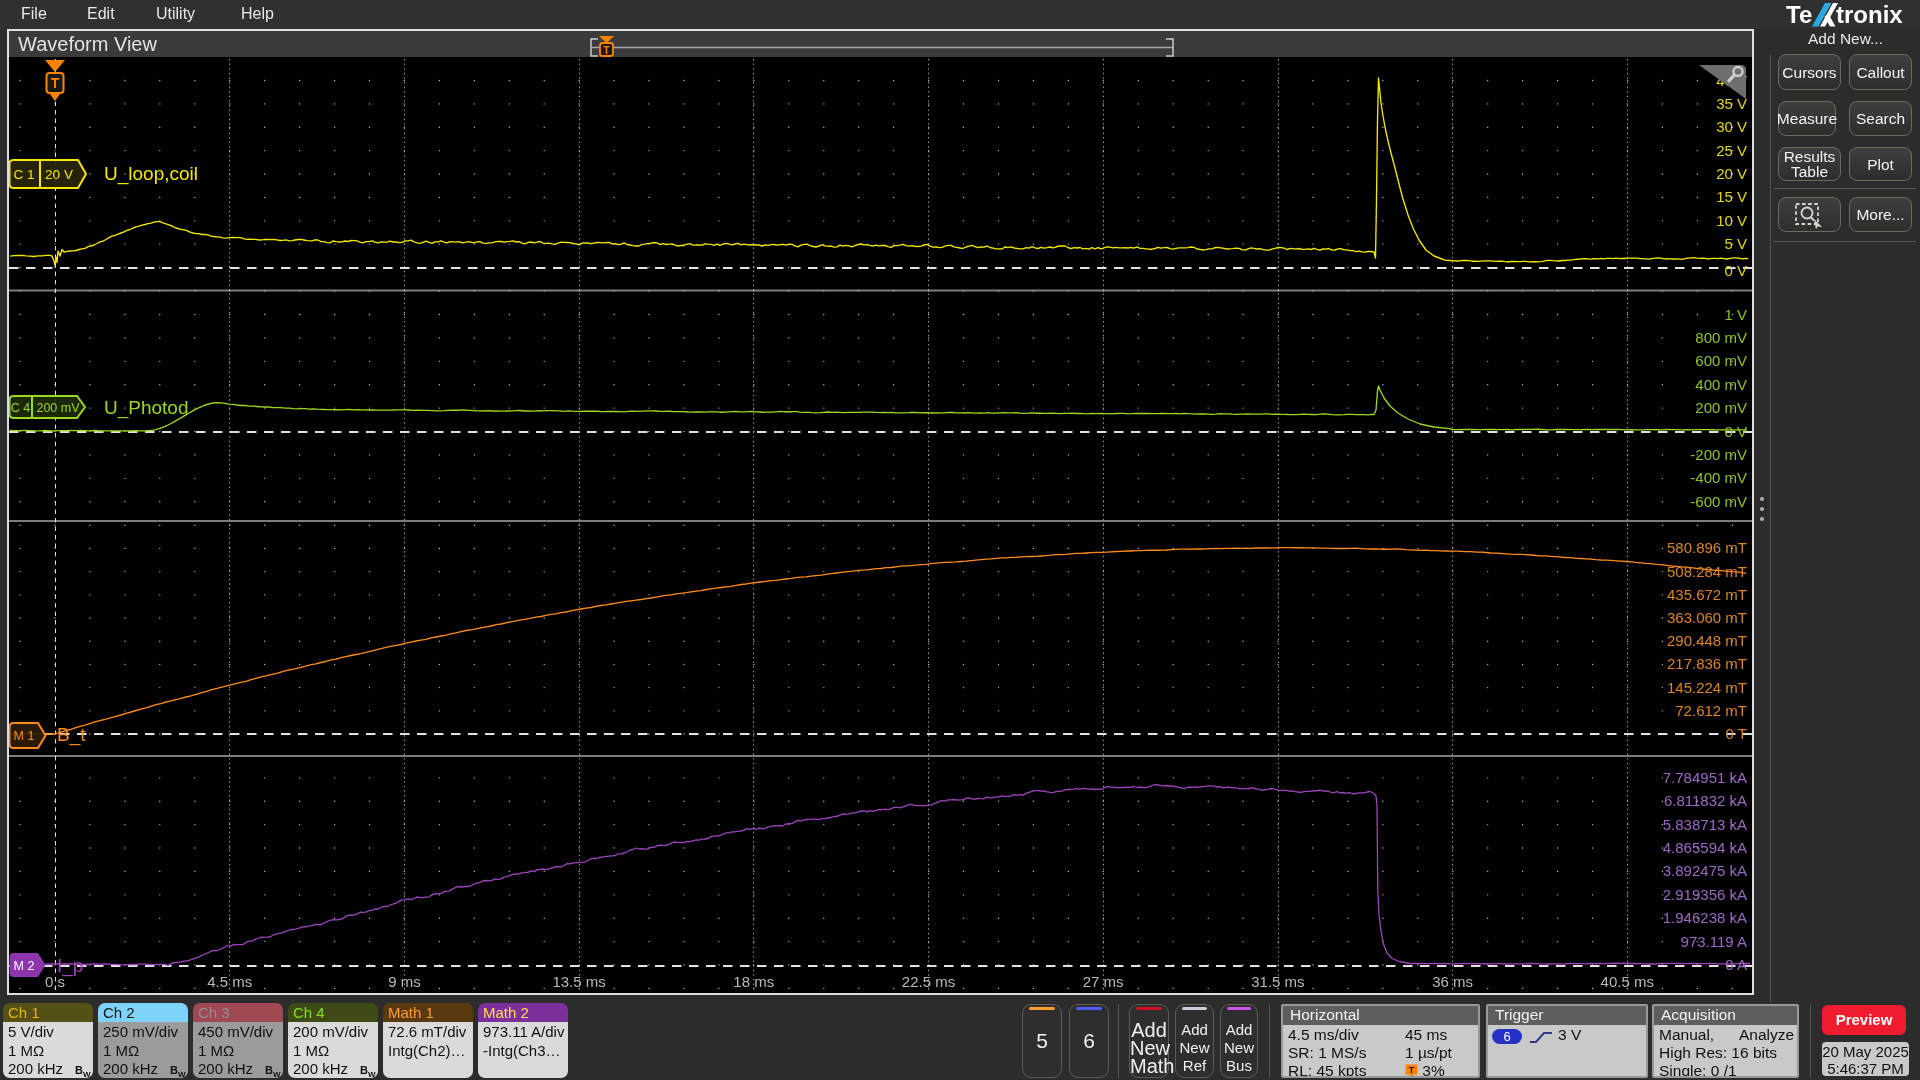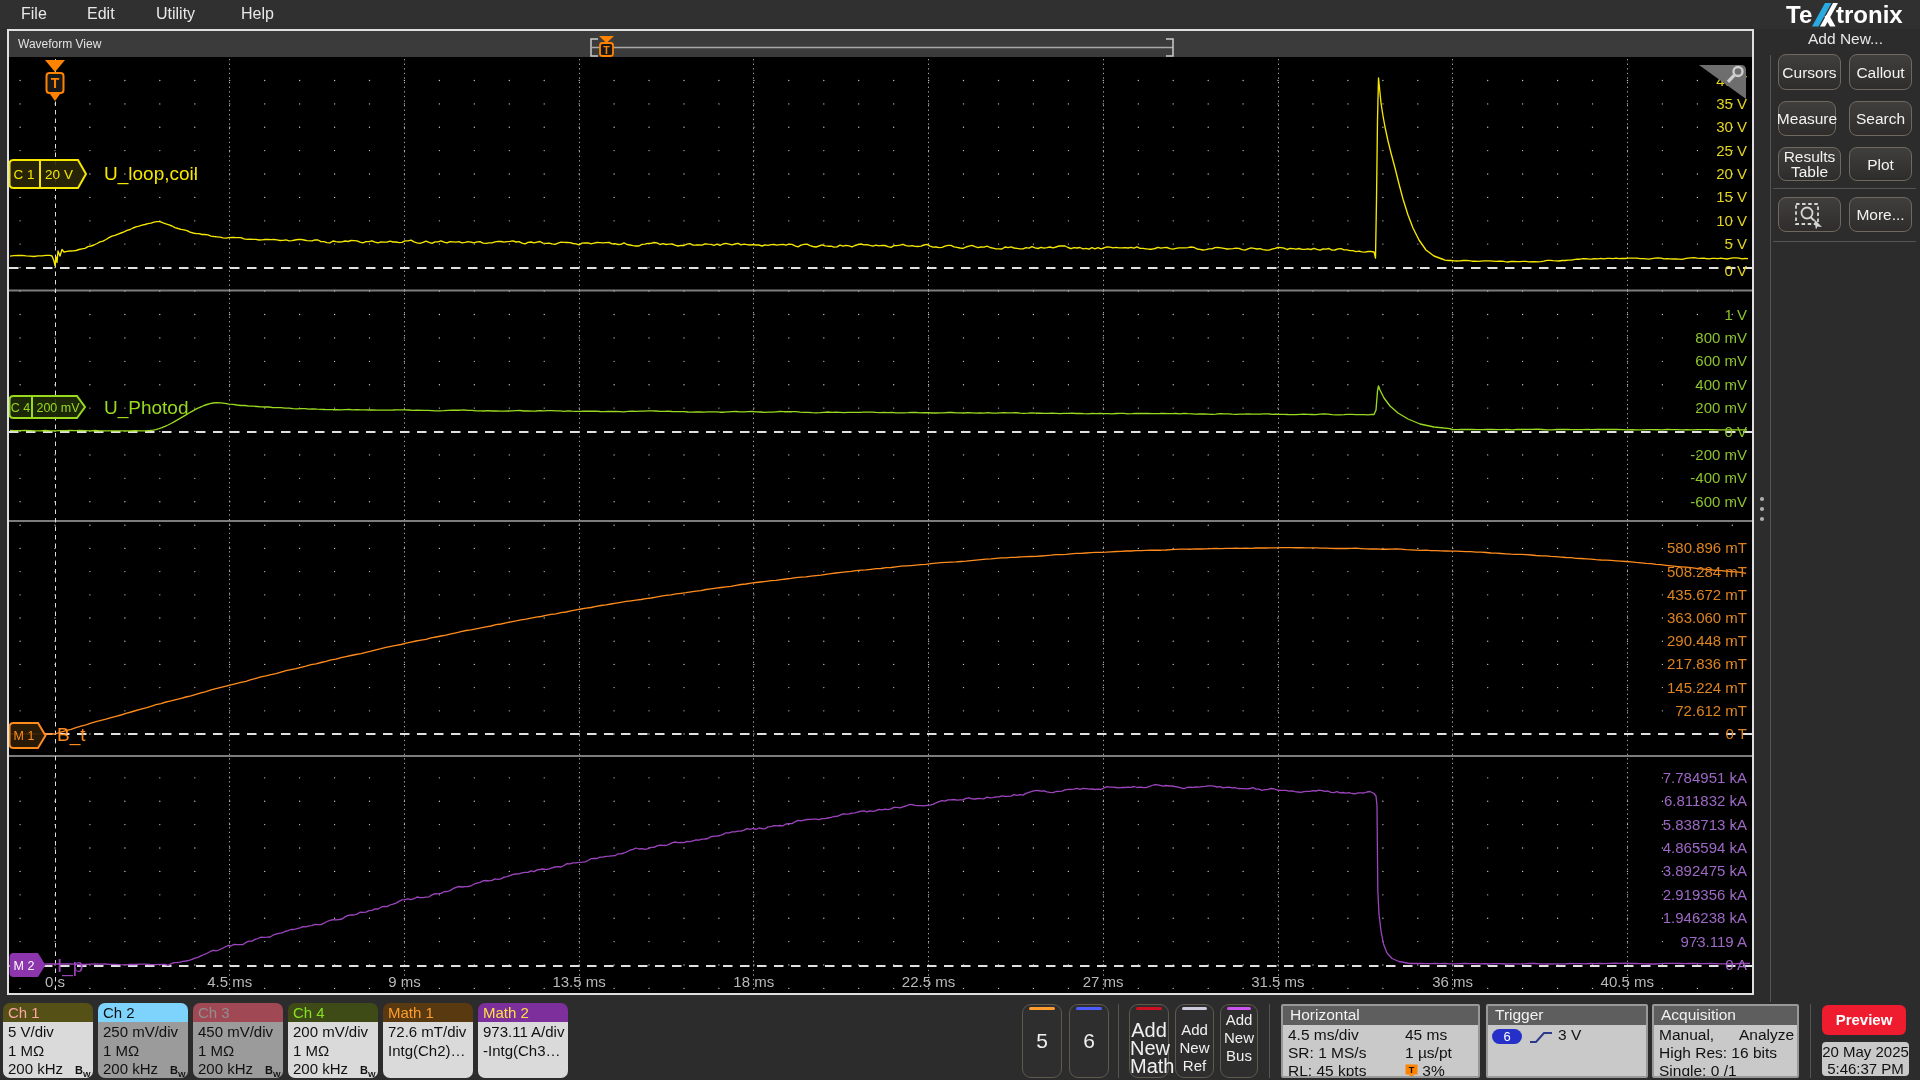--- a/index.html
+++ b/index.html
@@ -1,19 +1,19 @@
 <!DOCTYPE html>
 <html><head><meta charset="utf-8"><style>
 *{margin:0;padding:0;box-sizing:border-box}
 body{width:1920px;height:1080px;background:#2c2c2c;font-family:"Liberation Sans",sans-serif;overflow:hidden;position:relative}
 .abs{position:absolute}
 .menubar{left:0;top:0;width:1920px;height:29px;background:#303030;color:#e8e8e8;font-size:16px}
 .menubar span{position:absolute;top:5px}
 .wfpanel{left:7px;top:29px;width:1747px;height:966px;border:2px solid #dfdfdf;background:#000}
-.wftitle{left:0;top:0;width:100%;height:26px;background:#3b3b3b;color:#e2e2e2;font-size:12px;line-height:26px;padding-left:9px}
+.wftitle{left:0;top:0;width:100%;height:26px;background:#3b3b3b;color:#e2e2e2;font-size:20px;line-height:26px;padding-left:9px}
 .rbtn{position:absolute;border:1px solid #6f695d;border-radius:8px;background:linear-gradient(#413f3e,#2e2d2c);color:#f2f2f2;font-size:15.5px;display:flex;align-items:center;justify-content:center;text-align:center;line-height:15px}
 .badge{position:absolute;width:90px;height:75px;border-radius:7px;overflow:hidden;font-size:15px}
 .bhead{height:19px;line-height:19px;padding-left:5px;font-size:15px}
 .bbody{height:56px;padding:1px 0 0 5px;color:#111;line-height:18.5px}
 .panel{position:absolute;border:2px solid #999;border-radius:2px;overflow:hidden;font-size:15.5px}
 .phead{height:19px;line-height:18px;background:#5e5e5e;color:#f2f2f2;padding-left:7px}
 .pbody{background:#c9c9c9;color:#111;position:relative;height:51px}
 .pbody span{line-height:16px}
 .vsep{position:absolute;top:1004px;width:1px;height:74px;background:#555}
 .nbtn{position:absolute;top:1004px;height:74px;border:1px solid #5f594e;border-radius:9px;background:#2e2e2e;color:#f0f0f0;text-align:center}
@@ -162,21 +162,21 @@
 <svg width="34" height="28">
       <rect x="3" y="3" width="22" height="20" fill="none" stroke="#d5d5d5" stroke-width="1.8" stroke-dasharray="3.5 2.6"></rect>
       <circle cx="14" cy="12" r="5.5" fill="none" stroke="#d5d5d5" stroke-width="1.8"></circle>
       <line x1="17.5" y1="16" x2="21" y2="19.5" stroke="#d5d5d5" stroke-width="1.8"></line>
       <polygon points="21,18 29,26 24.5,25.5 23,28.5" fill="#d5d5d5"></polygon>
     </svg>
 </div>
 <div class="rbtn" style="left:1849px;top:197px;width:63px;height:35px">More...</div>
 
 <div class="badge" style="left:3px;top:1003px">
-    <div class="bhead" style="background:#555016;color:#fca5a5">Ch 1</div>
+    <div class="bhead" style="background:#555016;color:#eab308">Ch 1</div>
     <div class="bbody" style="background:#dadada">5 V/div<br>1 MΩ<br>200 kHz<span style="position:absolute;left:72px;top:58px;font-size:11px;font-weight:bold">B<sub style="font-size:8px">W</sub></span></div>
   </div>
 <div class="badge" style="left:98px;top:1003px">
     <div class="bhead" style="background:#7dd3fc;color:#101010">Ch 2</div>
     <div class="bbody" style="background:#9b9b9b">250 mV/div<br>1 MΩ<br>200 kHz<span style="position:absolute;left:72px;top:58px;font-size:11px;font-weight:bold">B<sub style="font-size:8px">W</sub></span></div>
   </div>
 <div class="badge" style="left:193px;top:1003px">
     <div class="bhead" style="background:#a04955;color:#8f8f8f">Ch 3</div>
     <div class="bbody" style="background:#9b9b9b">450 mV/div<br>1 MΩ<br>200 kHz<span style="position:absolute;left:72px;top:58px;font-size:11px;font-weight:bold">B<sub style="font-size:8px">W</sub></span></div>
   </div>
@@ -205,21 +205,21 @@
 <div class="nbtn" style="left:1129px;width:40px;font-size:20px;line-height:18px">
     <div class="accent" style="background:#cc1122"></div>
     <div style="margin-top:16px">Add New Math</div>
   </div>
 <div class="nbtn" style="left:1175px;width:39px;font-size:15px;line-height:18px">
     <div class="accent" style="background:#ccccdd"></div>
     <div style="margin-top:16px">Add New Ref</div>
   </div>
 <div class="nbtn" style="left:1220px;width:38px;font-size:15px;line-height:18px">
     <div class="accent" style="background:#cc55ee"></div>
-    <div style="margin-top:6px">Add New Bus</div>
+    <div style="margin-top:16px">Add New Bus</div>
   </div>
 <div class="vsep" style="left:1269px"></div>
 
 <div class="panel" style="left:1281px;top:1004px;width:199px;height:74px">
     <div class="phead">Horizontal</div>
     <div class="pbody">
 <span class="abs" style="left:5px;top:2px">4.5 ms/div</span>
       <span class="abs" style="left:122px;top:2px">45 ms</span>
 <span class="abs" style="left:5px;top:20px">SR: 1 MS/s</span>
       <span class="abs" style="left:122px;top:20px">1 µs/pt</span>

